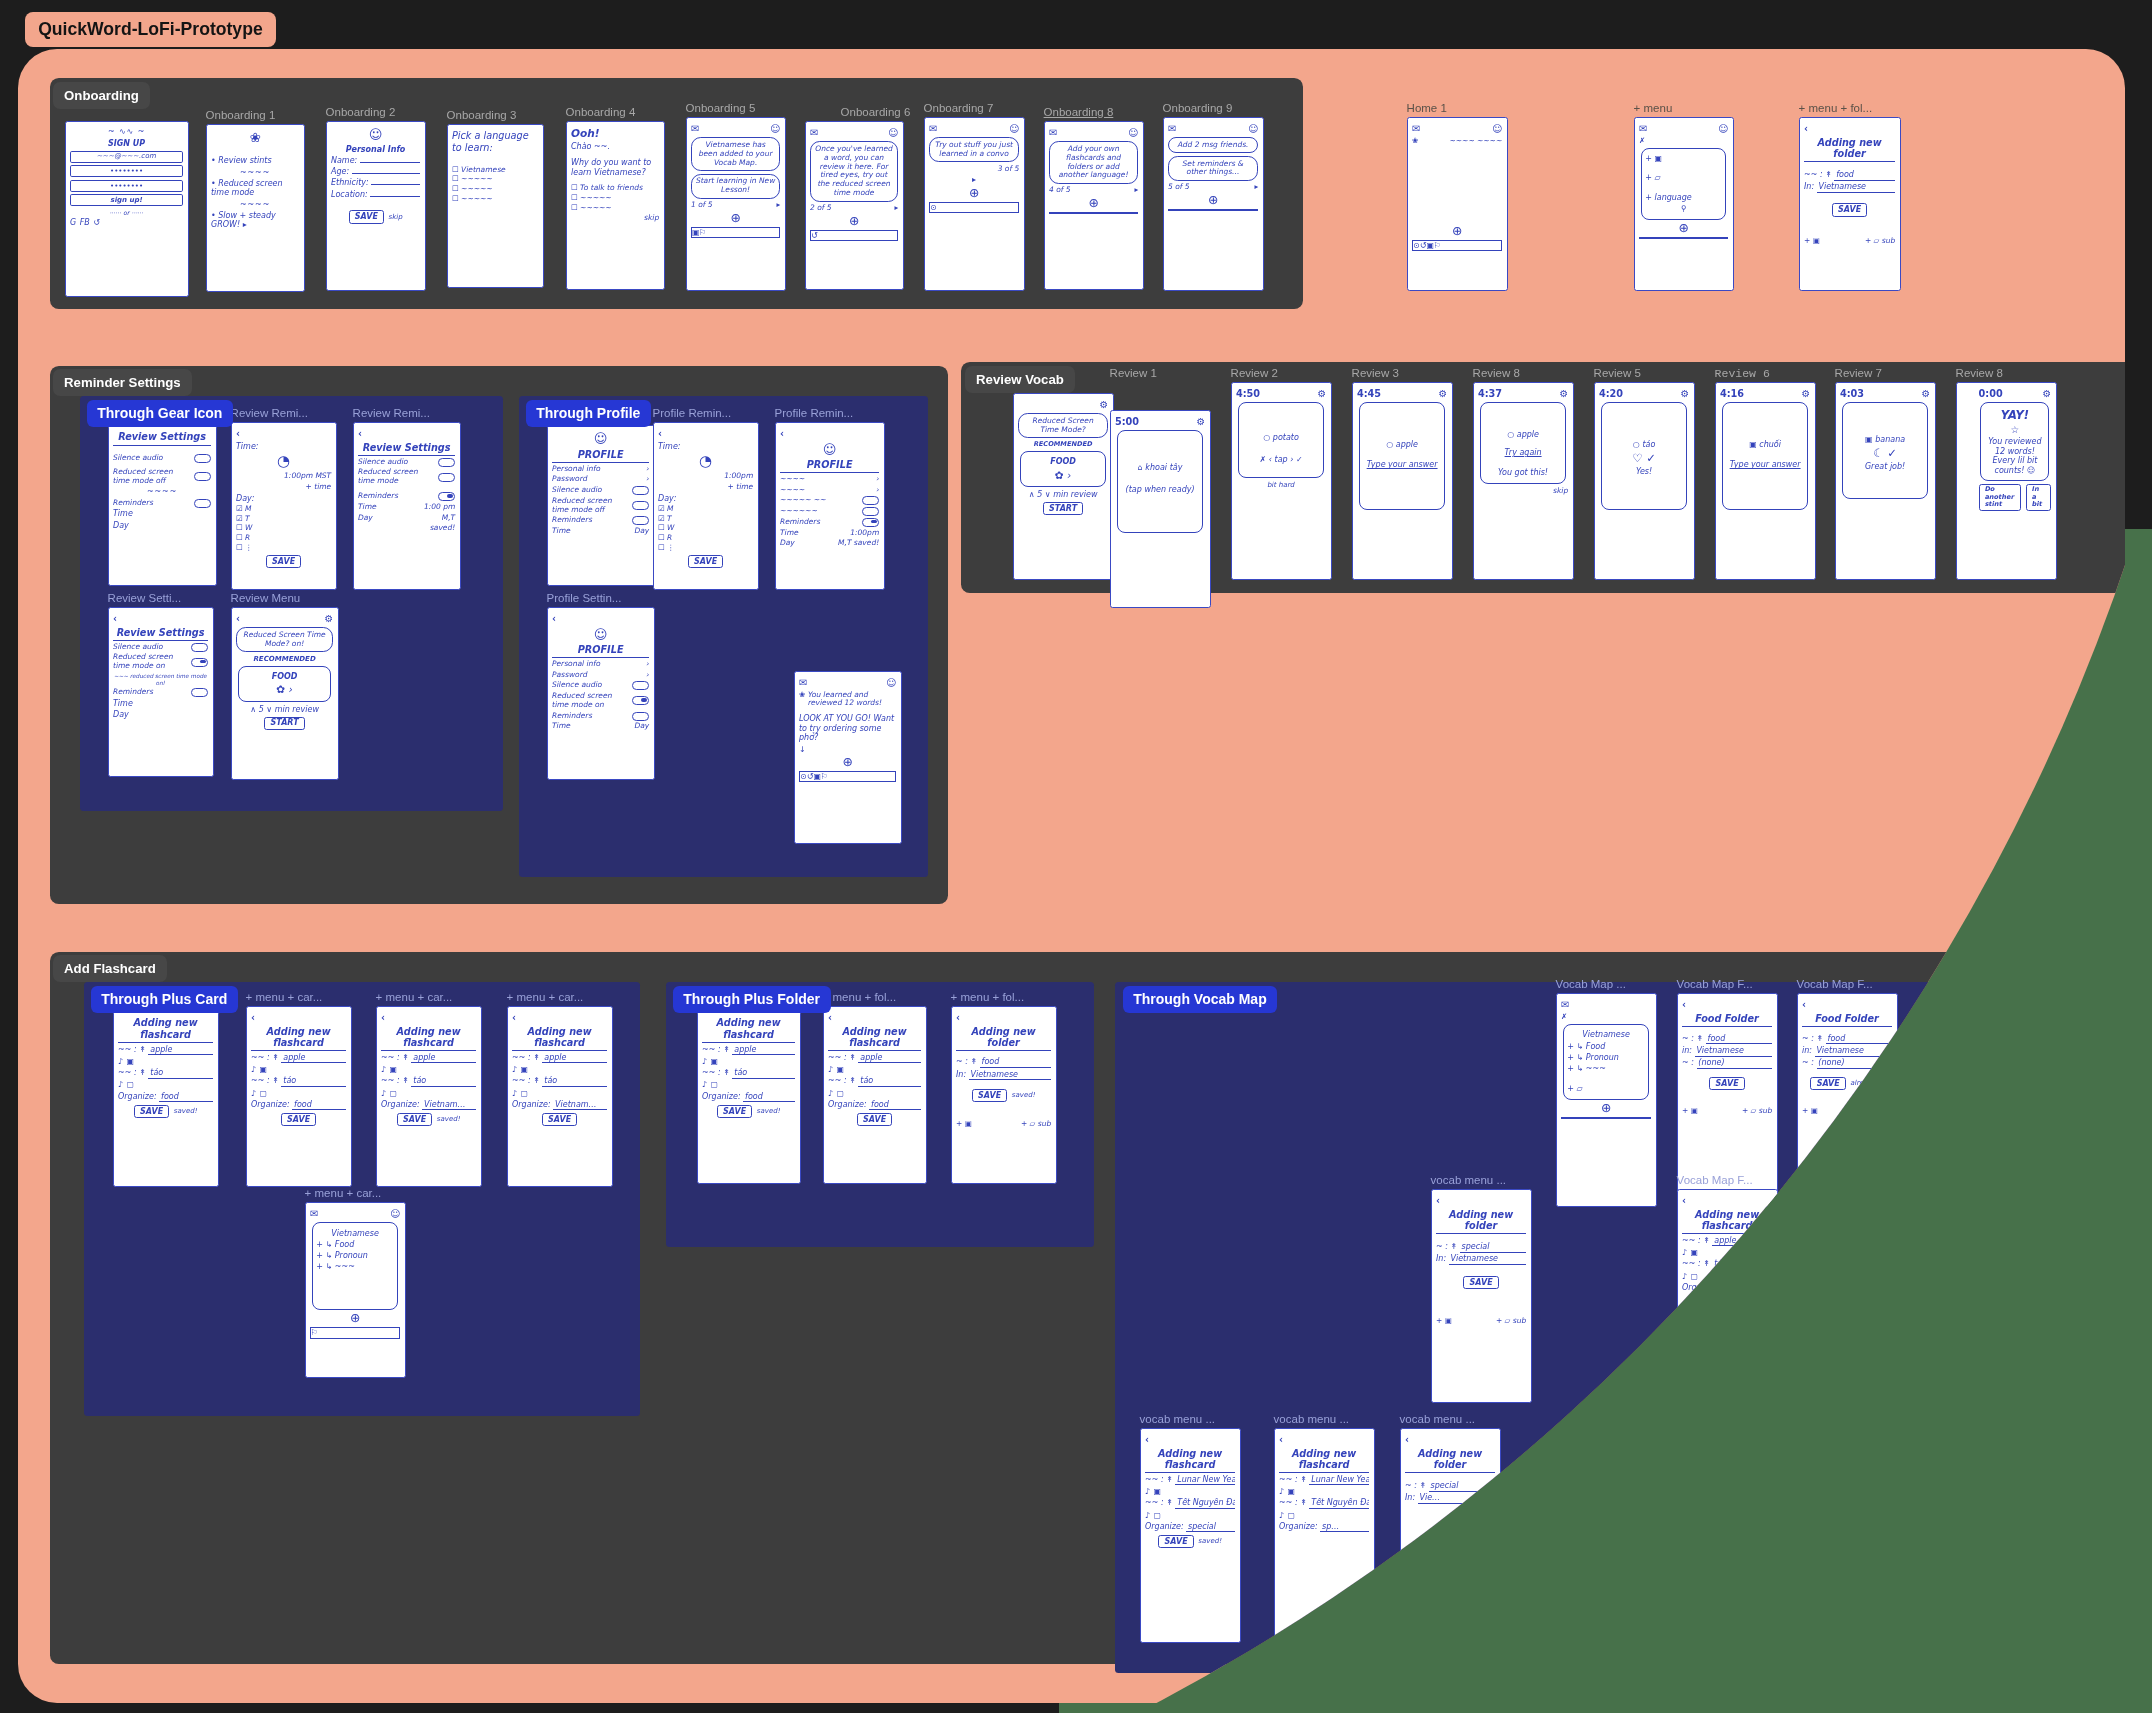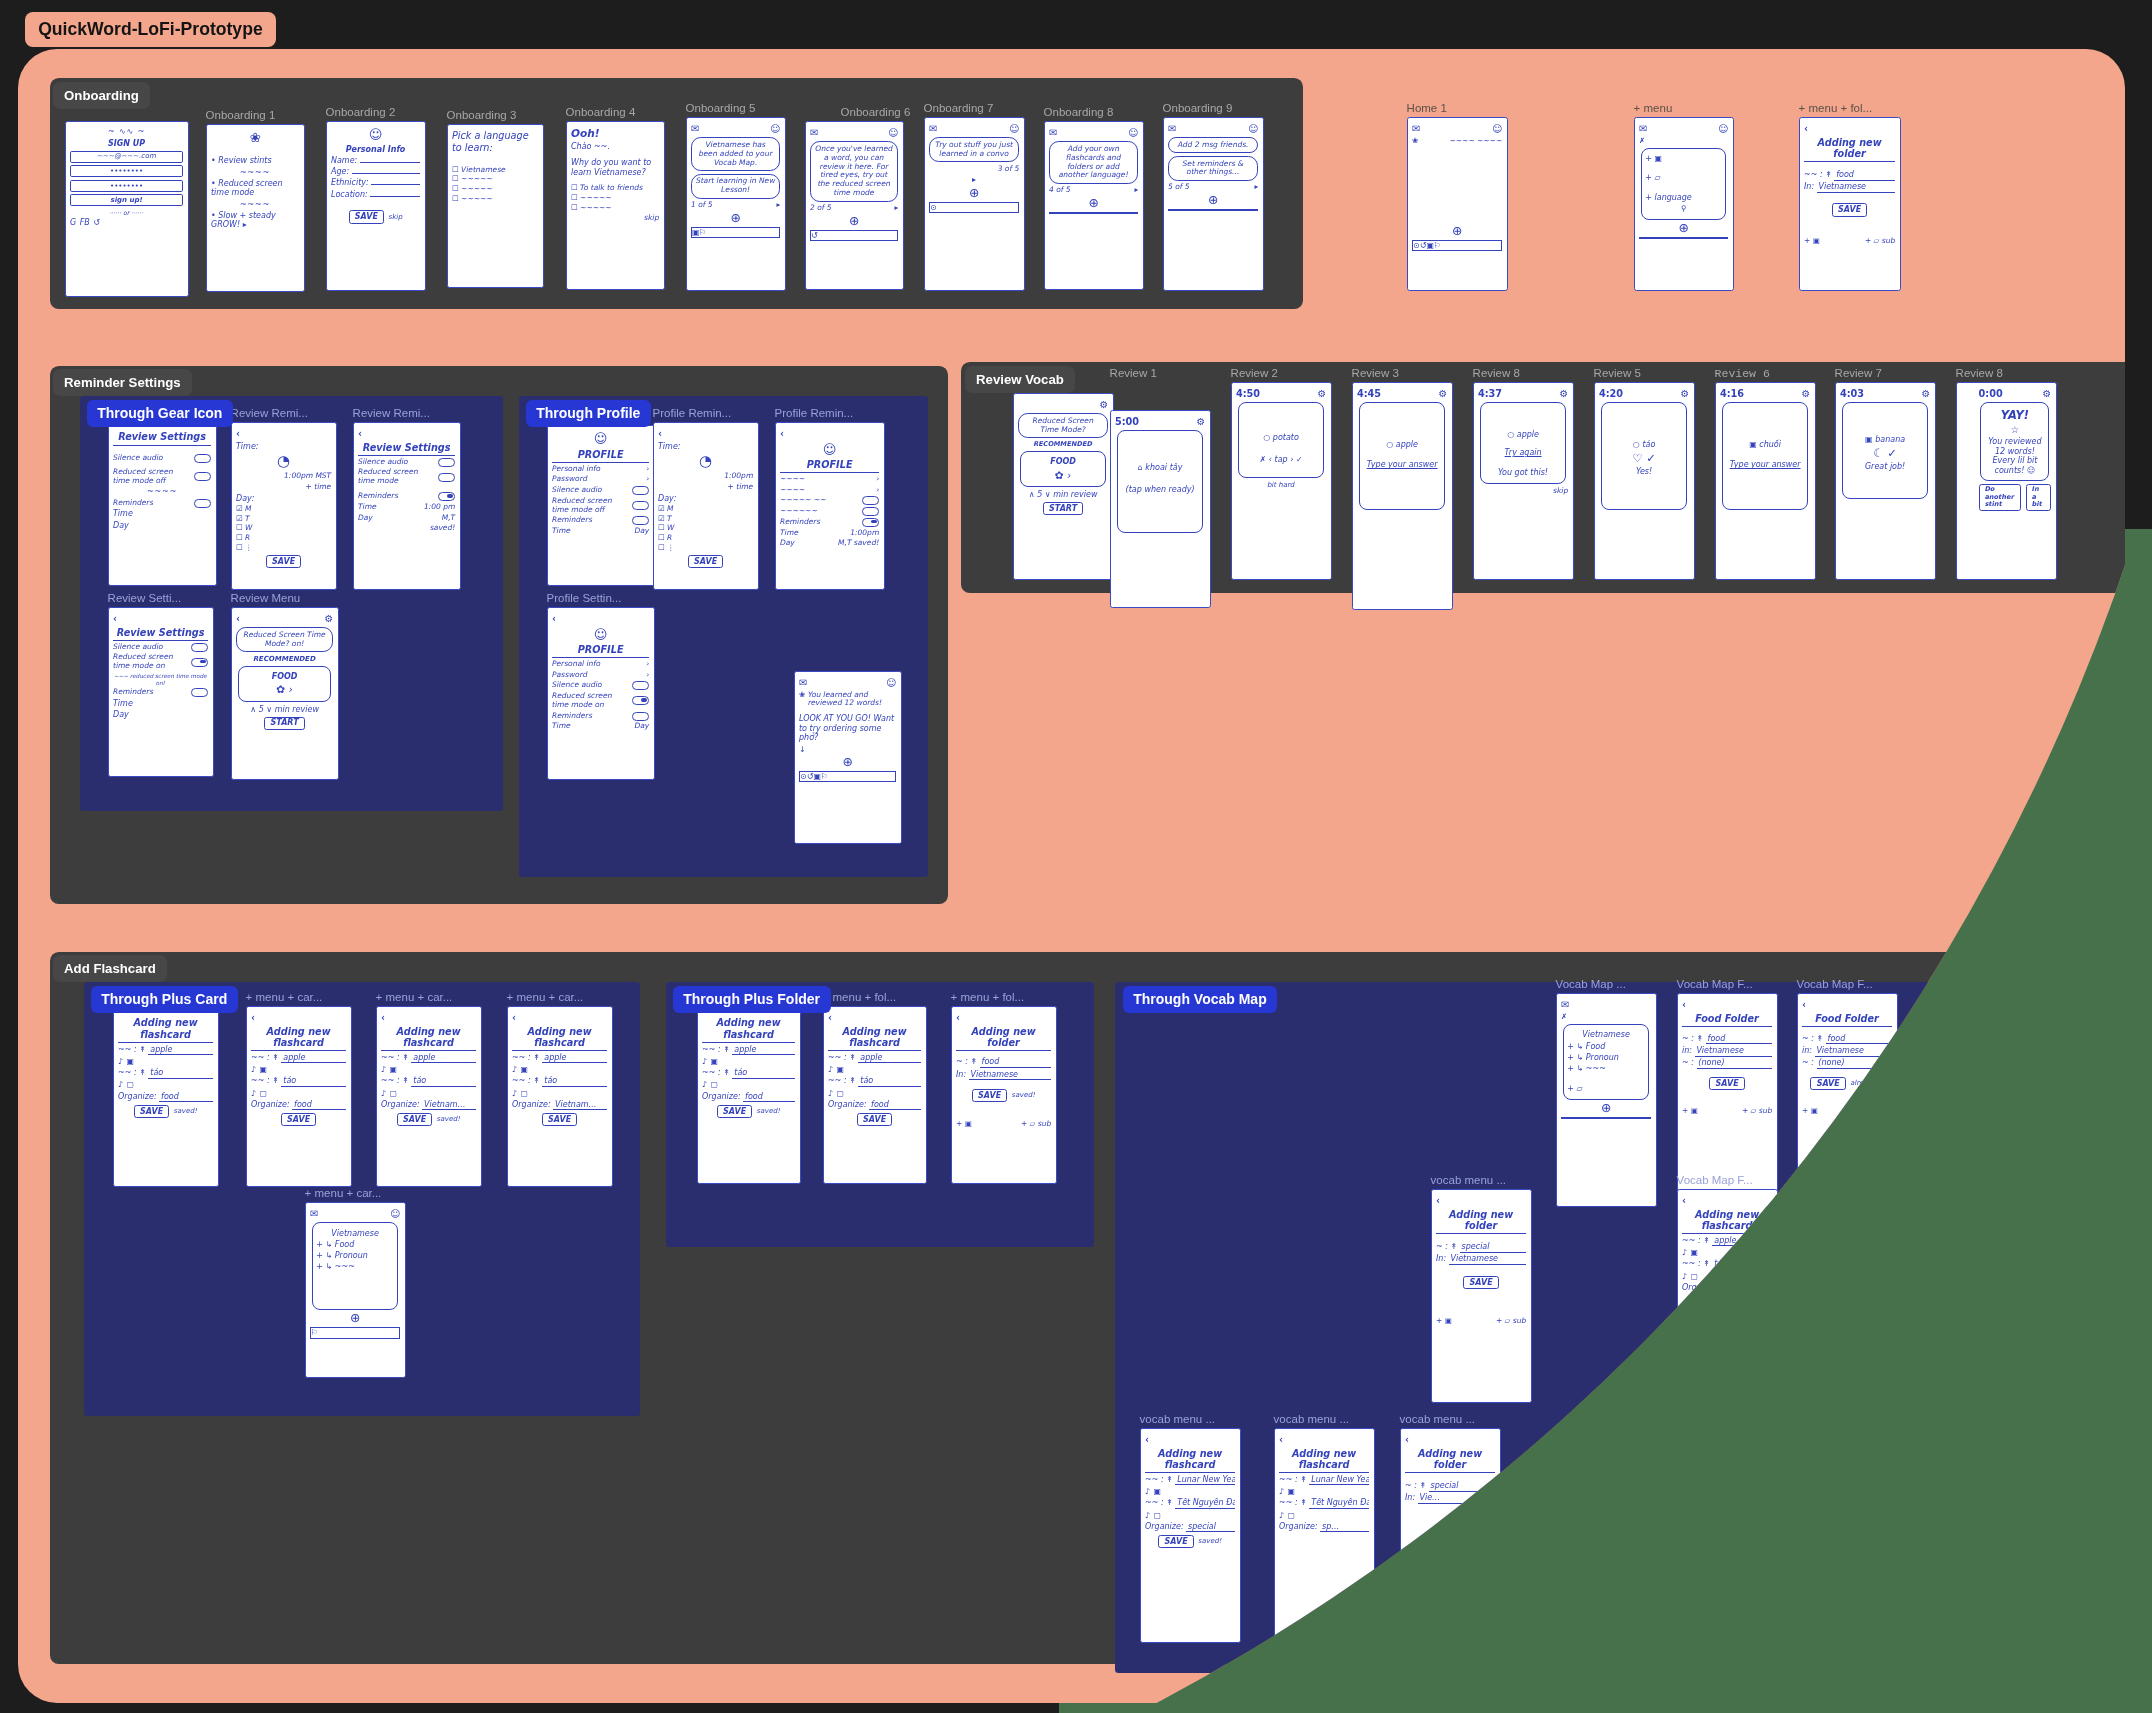--- a/index.html
+++ b/index.html
@@ -200,21 +200,21 @@
       </div>
       <div class="r rc" style="font-weight: bold;">▸</div>
       <div class="r rplus">⊕</div>
       <div class="r rnav">
         <div>⊙</div>
         <div></div>
         <div></div>
         <div></div>
       </div>
     </div>
-    <div class="flabel gray" style="left: 1026px; top: 57px;">Onboarding 8</div>
+    <div class="flabel gray" style="left: 1026px; top: 57px; text-decoration: underline;">Onboarding 8</div>
     <div class="card" style="left: 1026px; top: 72px; width: 100px; height: 169px;">
       <div class="r rtop">
         <span>✉</span>
         <span>☺</span>
       </div>
       <div class="r rbub">Add your own flashcards and folders or add another language!</div>
       <div class="r rrow">
         <span>4 of 5</span>
         <span>▸</span>
       </div>
@@ -623,21 +623,21 @@
       <div class="r rinner">
         <div class="r" style="height: 23px;"></div>
         <div class="r rc">○ potato</div>
         <div class="r" style="height: 8.8px;"></div>
         <div class="r rc">✗  ‹ tap ›  ✓</div>
         <div class="r" style="height: 5.3px;"></div>
       </div>
       <div class="r rc" style="font-size: 7px;">bit hard</div>
     </div>
     <div class="flabel gray" style="left: 1334px; top: 318px;">Review 3</div>
-    <div class="card" style="left: 1334px; top: 333px; width: 101px; height: 228px;">
+    <div class="card" style="left: 1334px; top: 333px; width: 101px; height: 198px;">
       <div class="r rtop">
         <span>4:45</span>
         <span>⚙</span>
       </div>
       <div class="r rinner">
         <div class="r" style="height: 30px;"></div>
         <div class="r rc">○ apple</div>
         <div class="r" style="height: 7px;"></div>
         <div class="r rc und">Type your answer</div>
         <div class="r" style="height: 32px;"></div>

